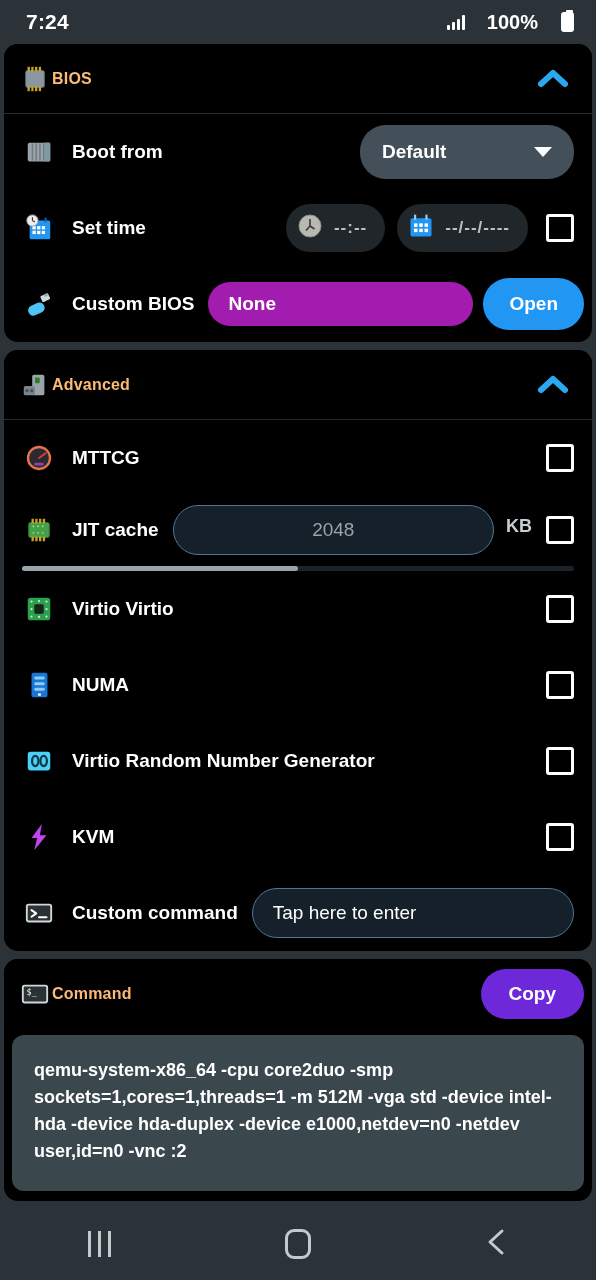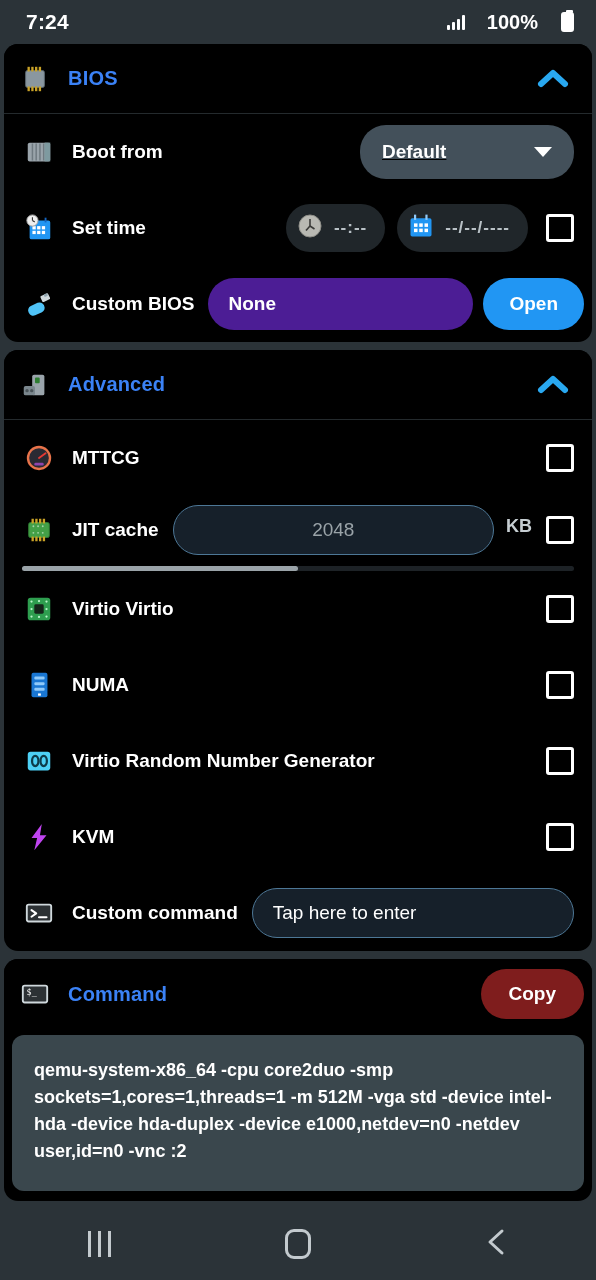--- a/index.html
+++ b/index.html
@@ -52,30 +52,29 @@
   .card-header {
     display: flex;
     align-items: center;
     height: 70px;
     padding: 0 18px 0 14px;
     background: #000000;
     border-bottom: 1px solid #242a2d;
   }
   .card-header.no-border { border-bottom: none; }
   .card-title {
-    color: #3b82f6;
-    font-size: 20px;
+    color: #fdba74;
+    font-size: 16px;
     font-weight: 700;
-    margin-left: 16px;
     flex: 1;
     letter-spacing: .2px;
   }
   .chevron-up { width: 42px; height: 42px; flex: none; }
   .copy-btn {
-    background: #7f1d1d;
+    background: #6d28d9;
     color: #ffffff;
     font-size: 19px;
     font-weight: 700;
     border: none;
     border-radius: 26px;
     height: 50px;
     padding: 0 28px;
     cursor: pointer;
     font-family: "Liberation Sans", sans-serif;
   }
@@ -99,21 +98,20 @@
   
   .pill-select {
     background: #43505a;
     border-radius: 26px;
     height: 54px;
     min-width: 214px;
     display: flex;
     align-items: center;
     padding: 0 22px;
     cursor: pointer;
-    text-decoration: underline;
   }
   .pill-select .val { color:#fff; font-size:19px; font-weight:700; flex:1; }
   .caret {
     width: 0; height: 0;
     border-left: 9px solid transparent;
     border-right: 9px solid transparent;
     border-top: 10px solid #ffffff;
   }
 
   
@@ -134,23 +132,23 @@
     width: 28px; height: 28px;
     border: 3px solid #ffffff;
     border-radius: 3px;
     background: transparent;
     flex: none;
     cursor: pointer;
   }
 
   
   .field-grey {
-    background: #4c1d95;
+    background: #a21caf;
     border-radius: 26px;
-    height: 52px;
+    height: 44px;
     display: flex;
     align-items: center;
     padding: 0 20px;
     color: #ffffff;
     font-size: 19px;
     font-weight: 700;
     cursor: text;
   }
   .open-btn {
     background: #2196f3;

